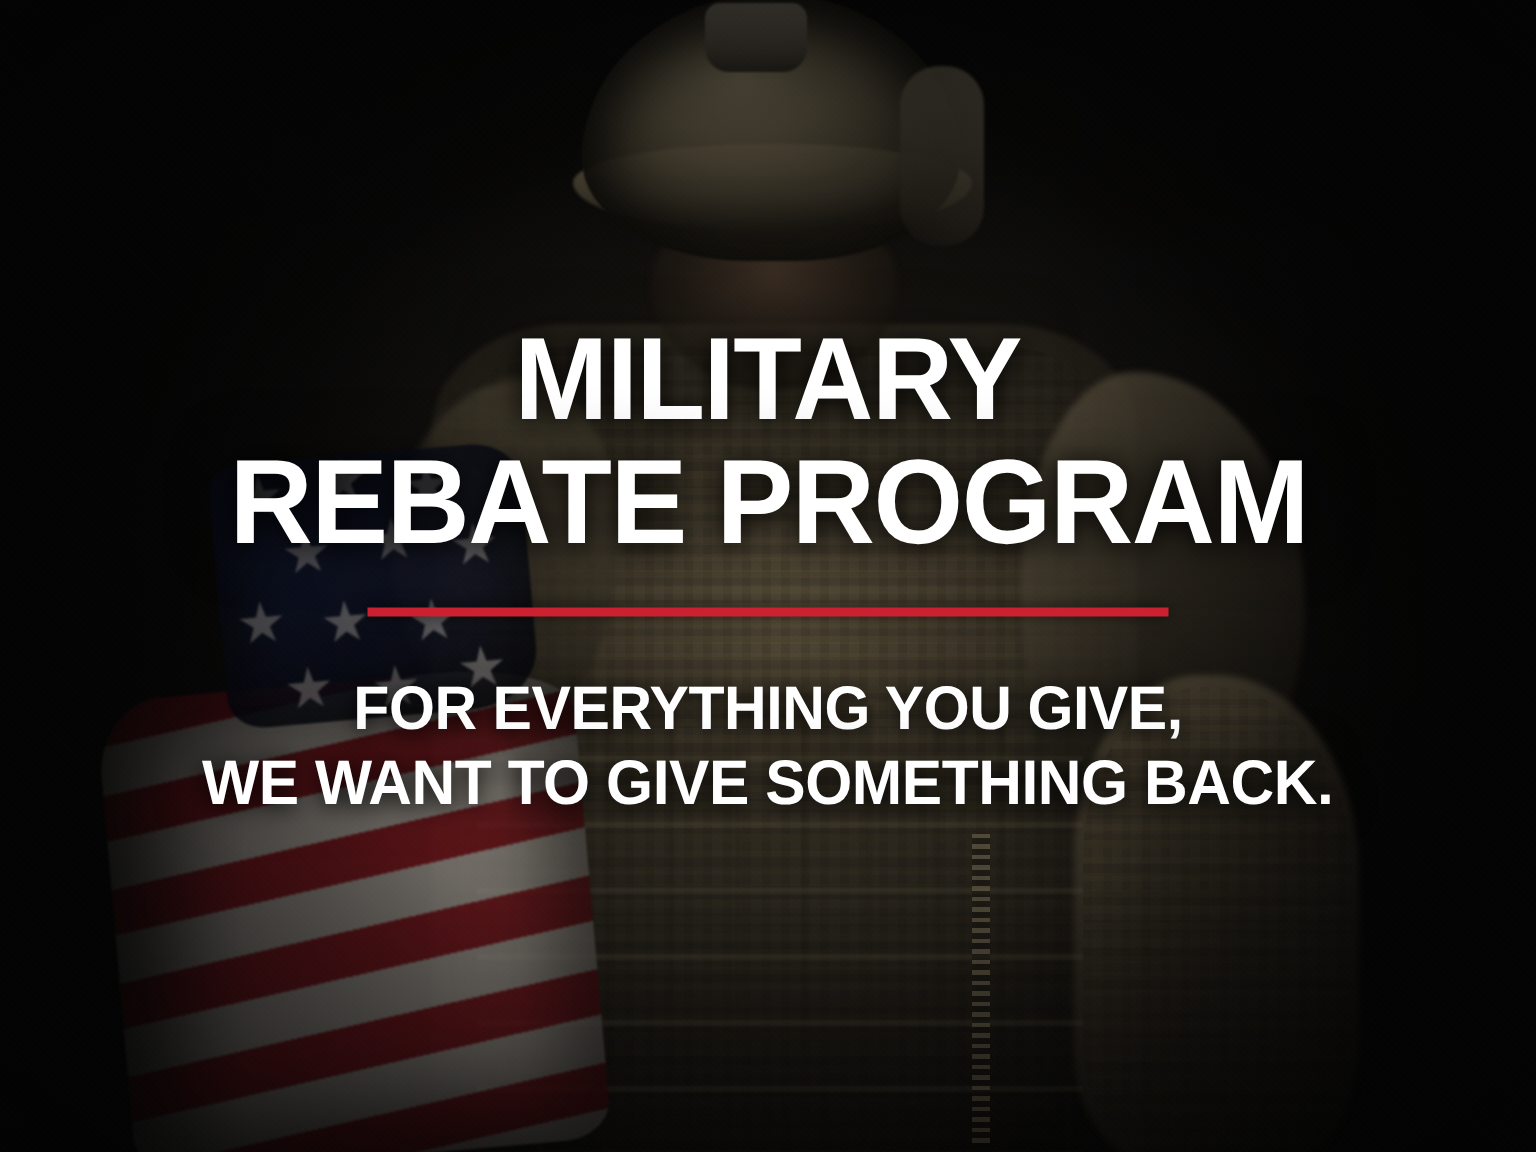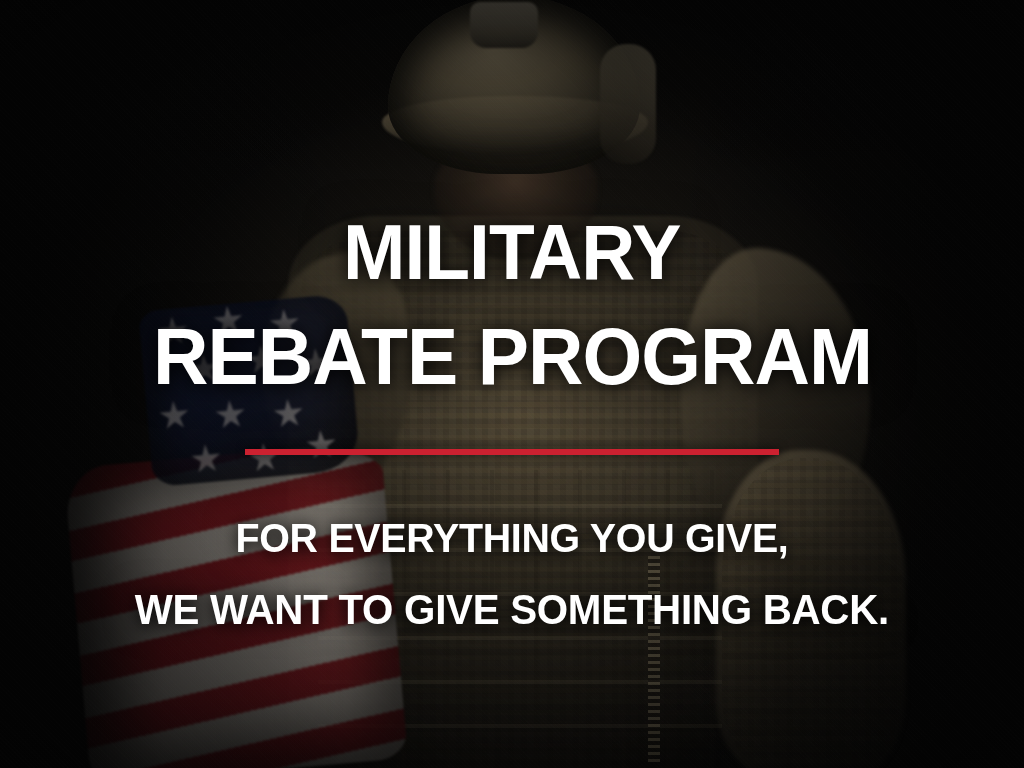--- a/index.html
+++ b/index.html
@@ -284,21 +284,20 @@
   }
 
   
   #content {
     position: absolute;
     inset: 0;
     display: flex;
     flex-direction: column;
     align-items: center;
     text-align: center;
-    gap: 22px;
   }
 
   .headline {
     color: #ffffff;
     font-family: "Liberation Sans", sans-serif;
     font-weight: 700;
     font-size: 78px;
     line-height: 0.98;
     letter-spacing: -1px;
     transform: scaleX(0.96);

